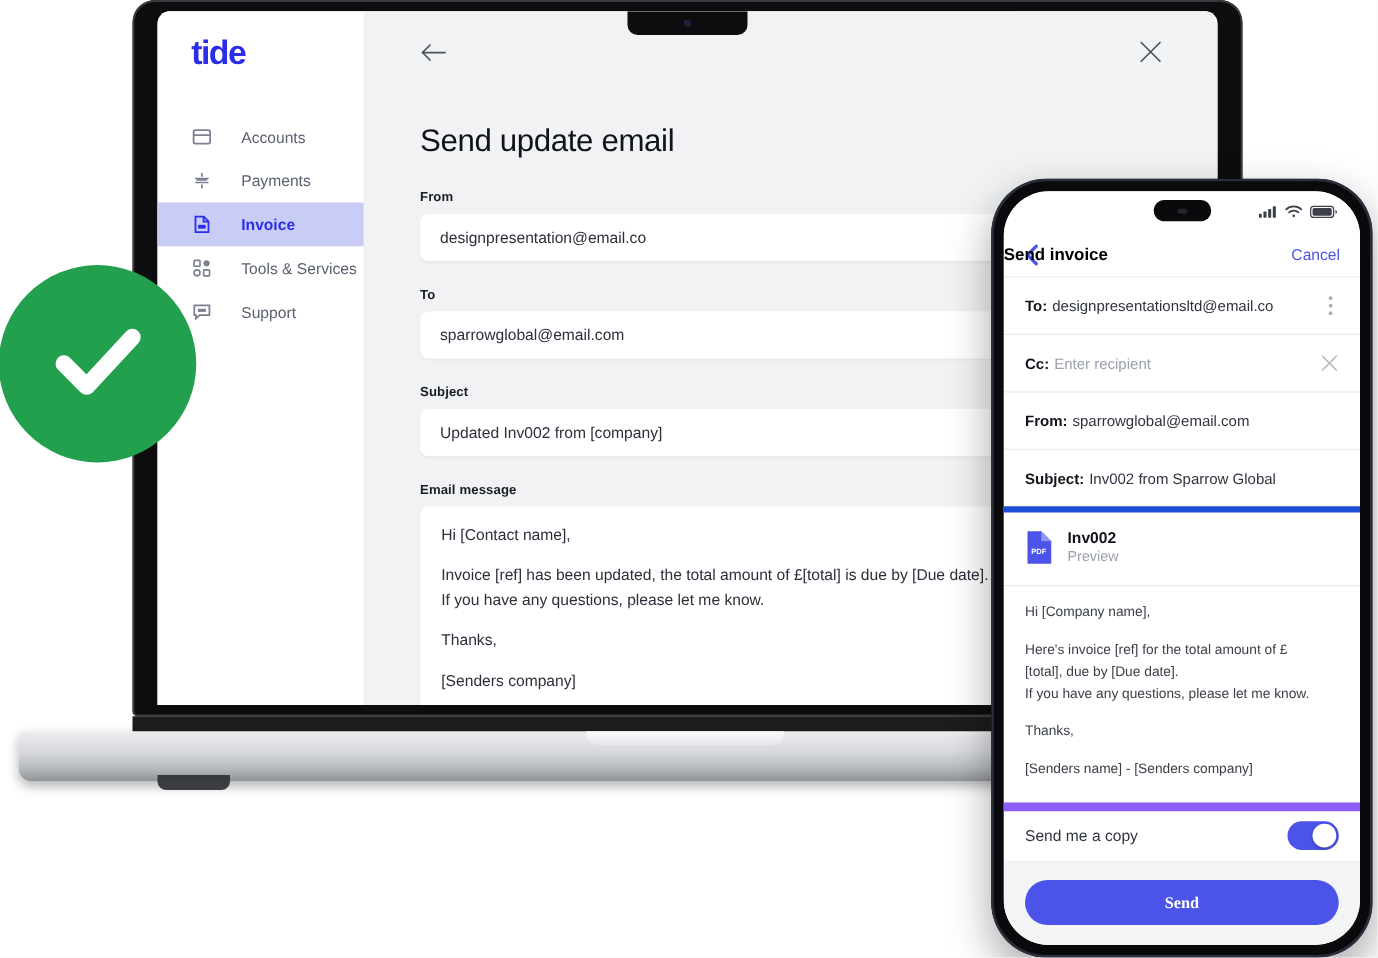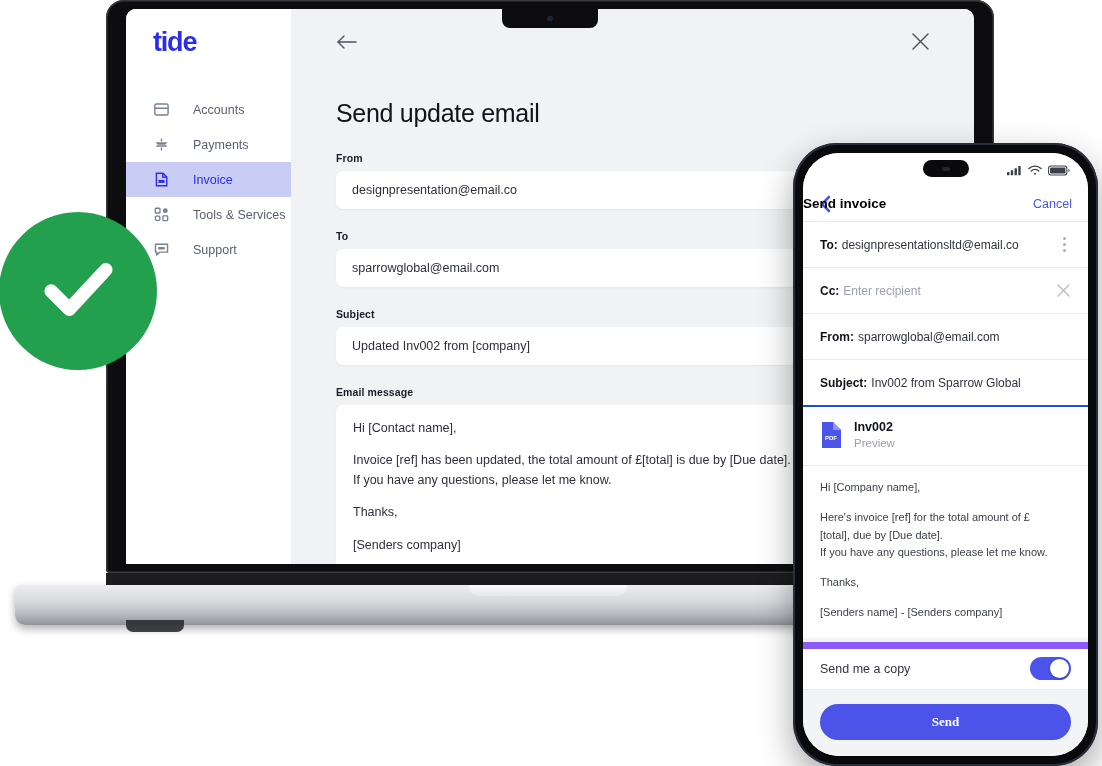--- a/index.html
+++ b/index.html
@@ -68,21 +68,21 @@
   .brand {
     font-size: 27px; font-weight: bold; color: #2b2ee8;
     letter-spacing: -1.2px; padding: 6px 0 0 27px; line-height: 1;
   }
   .nav { margin-top: 36px; }
   .nav-item {
     display: flex; align-items: center; gap: 23px;
     height: 35px; padding-left: 27px; cursor: pointer;
     color: #5b6170; font-size: 12.5px;
   }
-  .nav-item.active { background: #c9ccf4; color: #2b2ee8; font-weight: 400; }
+  .nav-item.active { background: #c9ccf4; color: #2b2ee8; font-weight: 700; }
   .nav-item .ico { width: 17px; height: 17px; flex: 0 0 17px; display: block; }
 
   .content { flex: 1; position: relative; background: #f1f2f4; padding: 0 0 0 0; }
   .topbar { height: 56px; position: relative; }
   .back-arrow {
     position: absolute; left: 45px; top: 24px; width: 22px; height: 18px;
     cursor: pointer;
   }
   .close-x {
     position: absolute; right: 43px; top: 22px; width: 21px; height: 21px;
@@ -162,21 +162,21 @@
     padding: 0 17px; border-top: 1px solid #e8eaee;
     font-size: 12px; color: #30343f;
   }
   .prow b { font-weight: bold; color: #10131a; margin-right: 4px; }
   .prow .ph { color: #9ba0ac; }
   .prow .spacer { margin-left: auto; }
   .x-icon { width: 15px; height: 15px; cursor: pointer; }
 
   .attach-row {
     display: flex; align-items: center; gap: 11px;
-    padding: 12px 17px 13px 17px; border-top: 2px solid #1d4ed8;
+    padding: 12px 17px 13px 17px; border-top: 5px solid #1d4ed8;
   }
   .pdf-icon {
     width: 23px; height: 28px; flex: 0 0 23px; position: relative;
   }
   .attach-name { font-size: 12.5px; font-weight: bold; color: #10131a; line-height:1.3; }
   .attach-sub { font-size: 11.5px; color: #9ba0ac; line-height:1.45; }
 
   .msg-body {
     padding: 13px 35px 16px 17px; border-top: 1px solid #e8eaee;
     font-size: 11px; color: #3b4049; line-height: 1.62;

